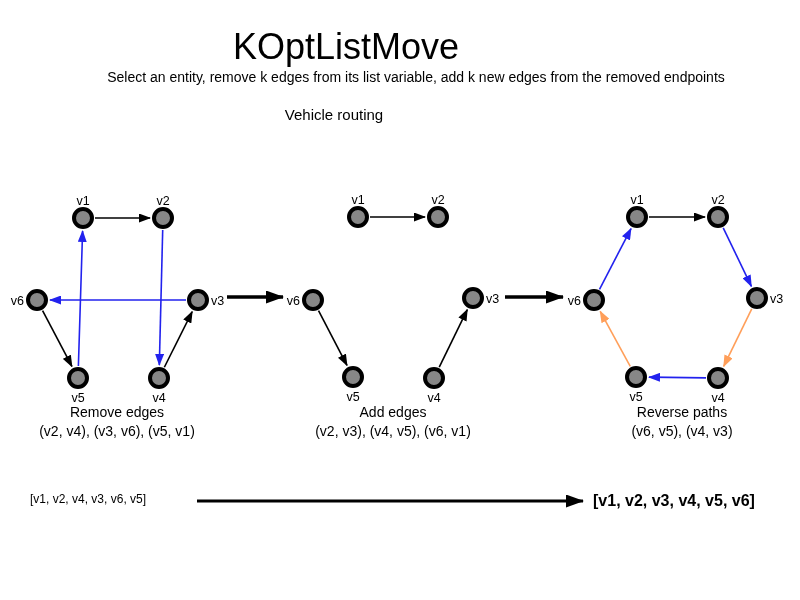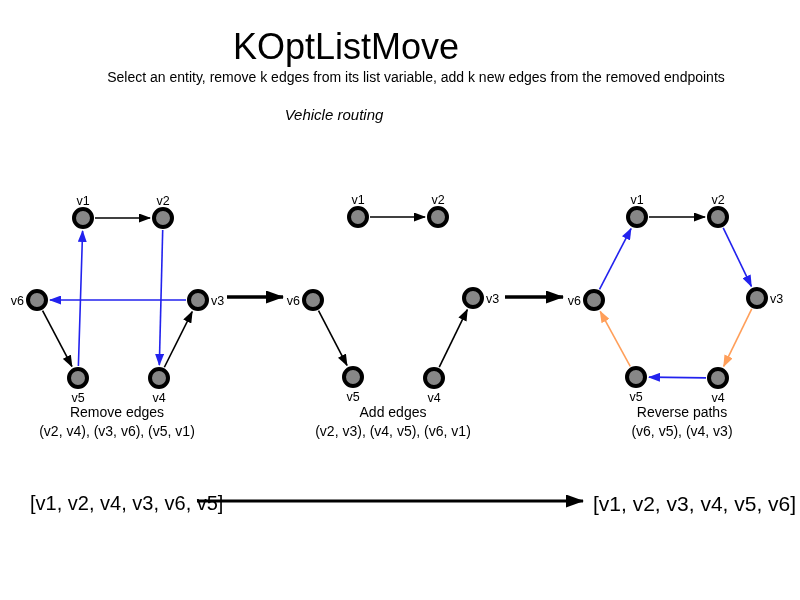--- a/index.html
+++ b/index.html
@@ -3,24 +3,24 @@
 <meta charset="utf-8">
 <style>
   html,body{margin:0;padding:0;background:#ffffff;}
   .page{position:relative;width:800px;height:600px;background:#ffffff;color:#000;
         font-family:"Liberation Sans",sans-serif;overflow:hidden;}
   .title{position:absolute;top:27px;left:0;width:692px;text-align:center;
          font-size:36px;font-weight:400;margin:0;line-height:1.1;}
   .subtitle{position:absolute;top:69px;left:0;width:800px;text-align:center;
             font-size:14px;margin:0;padding-left:16px;}
   .context{position:absolute;top:106px;left:0;width:668px;text-align:center;
-           font-size:15px;margin:0;font-style:italic;}
+           font-size:15px;margin:0;}
   svg.diagram{position:absolute;top:0;left:0;}
-  .footer-before{position:absolute;left:30px;top:492px;font-size:20px;}
-  .footer-after{position:absolute;left:593px;top:492px;font-size:21px;}
+  .footer-before{position:absolute;left:30px;top:492px;font-size:12px;}
+  .footer-after{position:absolute;left:593px;top:492px;font-size:16px;font-weight:bold;}
   #diagram text{font-family:"Liberation Sans",sans-serif;fill:#000;}
 </style>
 </head>
 <body>
 
 <div class="page">
   <h1 class="title">KOptListMove</h1>
   <div class="subtitle">Select an entity, remove k edges from its list variable, add k new edges from the removed endpoints</div>
   <div class="context">Vehicle routing</div>
   <svg id="diagram" class="diagram" width="800" height="600" viewBox="0 0 800 600">

